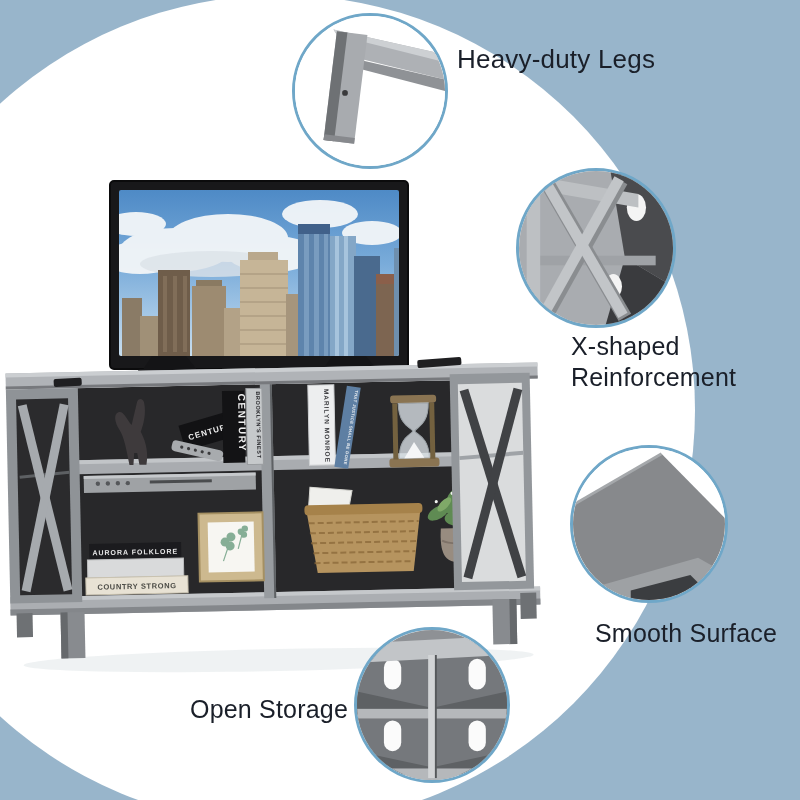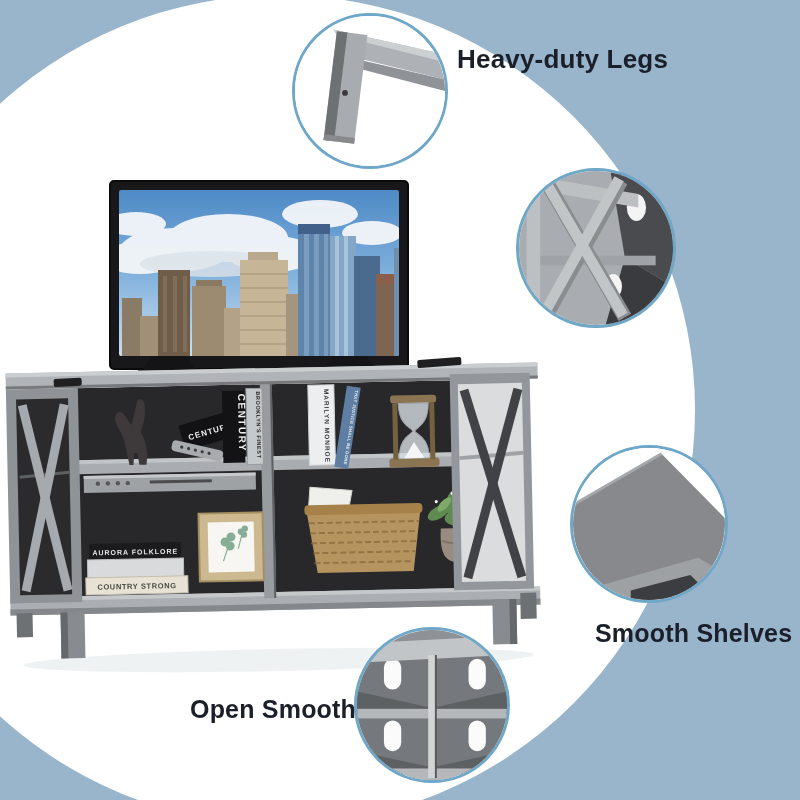--- a/index.html
+++ b/index.html
@@ -17,21 +17,21 @@
     position:absolute;border-radius:50%;
     border:3px solid #6FA7C8;background:#FFFFFF;
     overflow:hidden;box-sizing:border-box;
   }
   .callout svg{display:block;width:100%;height:100%;}
   #callout-legs{left:292px;top:13px;width:156px;height:156px;}
   #callout-x{left:516px;top:168px;width:160px;height:160px;}
   #callout-surface{left:570px;top:445px;width:158px;height:158px;}
   #callout-shelves{left:354px;top:627px;width:156px;height:156px;}
   .label{
-    position:absolute;color:#1A1F29;font-weight:700;letter-spacing:0.2px;
+    position:absolute;color:#1A1F29;font-weight:400;letter-spacing:0.2px;
   }
   #label-legs{left:457px;top:44px;font-size:26px;}
   #label-x{left:571px;top:331px;font-size:25px;line-height:31px;}
   #label-surface{left:595px;top:619px;font-size:25px;}
   #label-shelves{left:190px;top:694px;font-size:25px;line-height:31px;}
 </style>
 </head>
 <body>
 
 <div id="stage">
@@ -310,18 +310,22 @@
       <rect x="116" y="94" width="18" height="32" rx="9" fill="#FBFBFB"></rect>
       <polygon points="0,14 156,6 156,26 0,34" fill="#C2C5C8"></polygon>
       <rect x="0" y="82" width="156" height="10" fill="#B5B8BB"></rect>
       <rect x="0" y="144" width="156" height="12" fill="#B5B8BB"></rect>
       <rect x="74" y="26" width="8" height="128" fill="#D2D4D6"></rect>
       <rect x="81" y="26" width="2" height="128" fill="#55585B"></rect>
     </svg>
   </div>
 
   <div class="label" id="label-legs">Heavy-duty Legs</div>
-  <div class="label" id="label-surface">Smooth Shelves</div>
+  <div class="label" id="label-x">
+    <div>X-shaped</div>
+    <div>Reinforcement</div>
+  </div>
+  <div class="label" id="label-surface">Smooth Surface</div>
   <div class="label" id="label-shelves">
-    <div>Open Smooth</div>
+    <div>Open Storage</div>
   </div>
 
 </div>
 
 </body></html>

